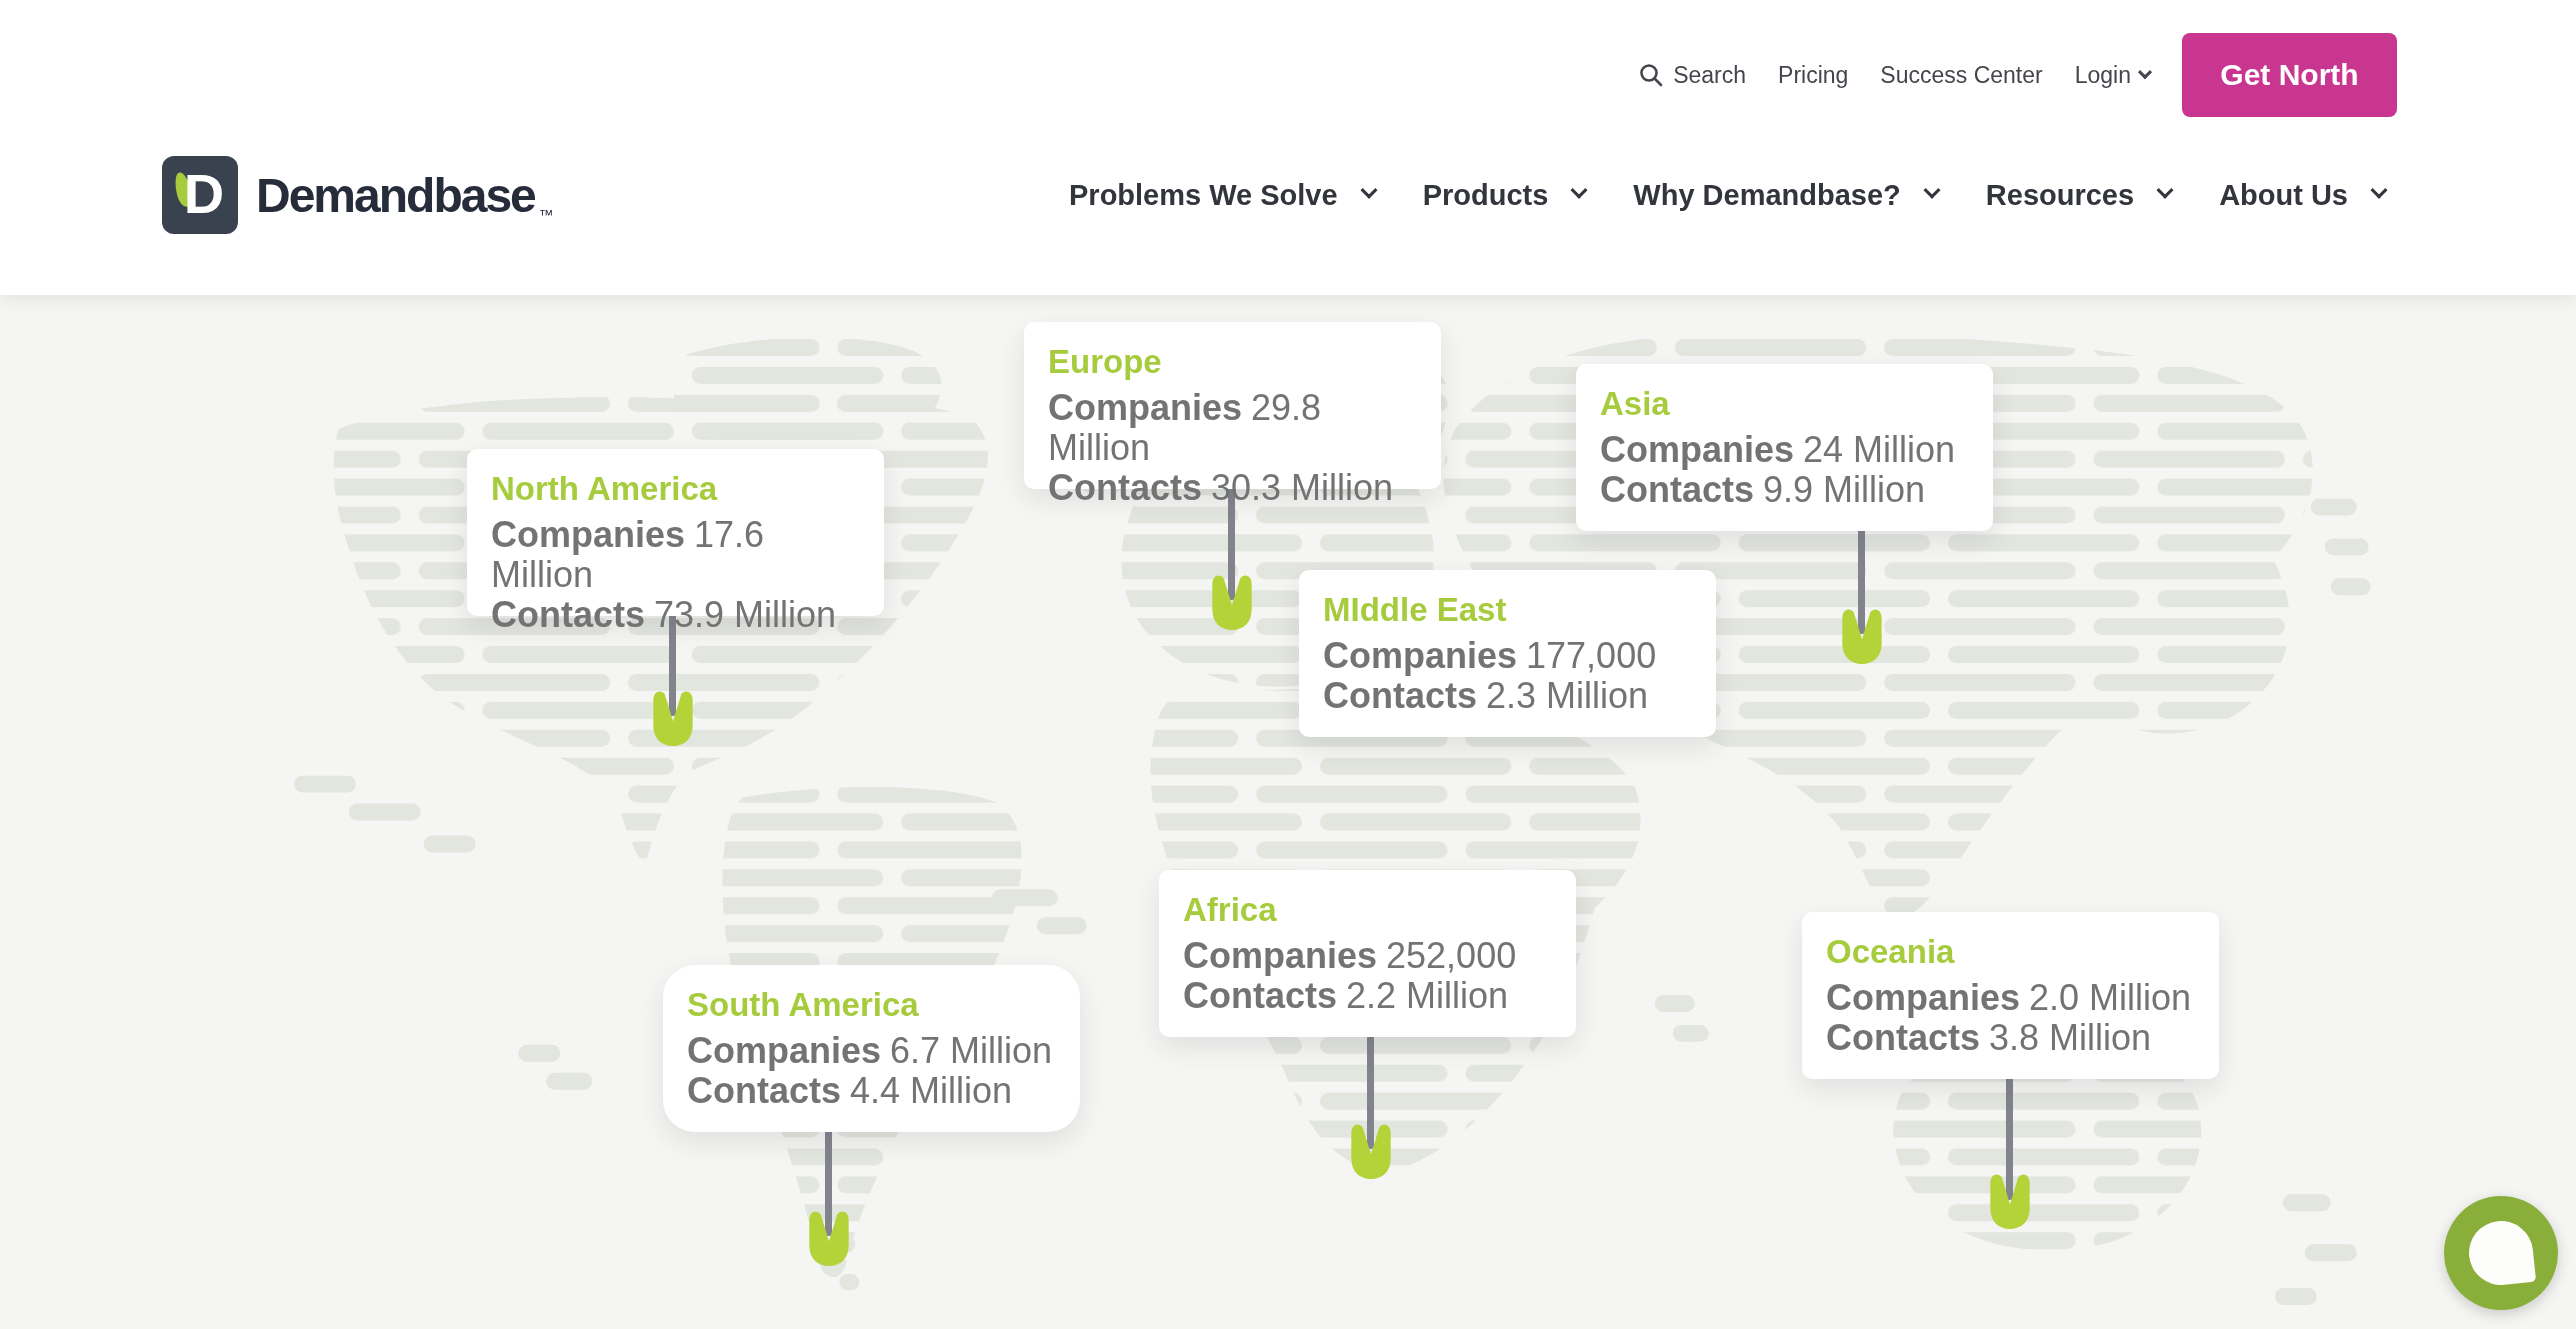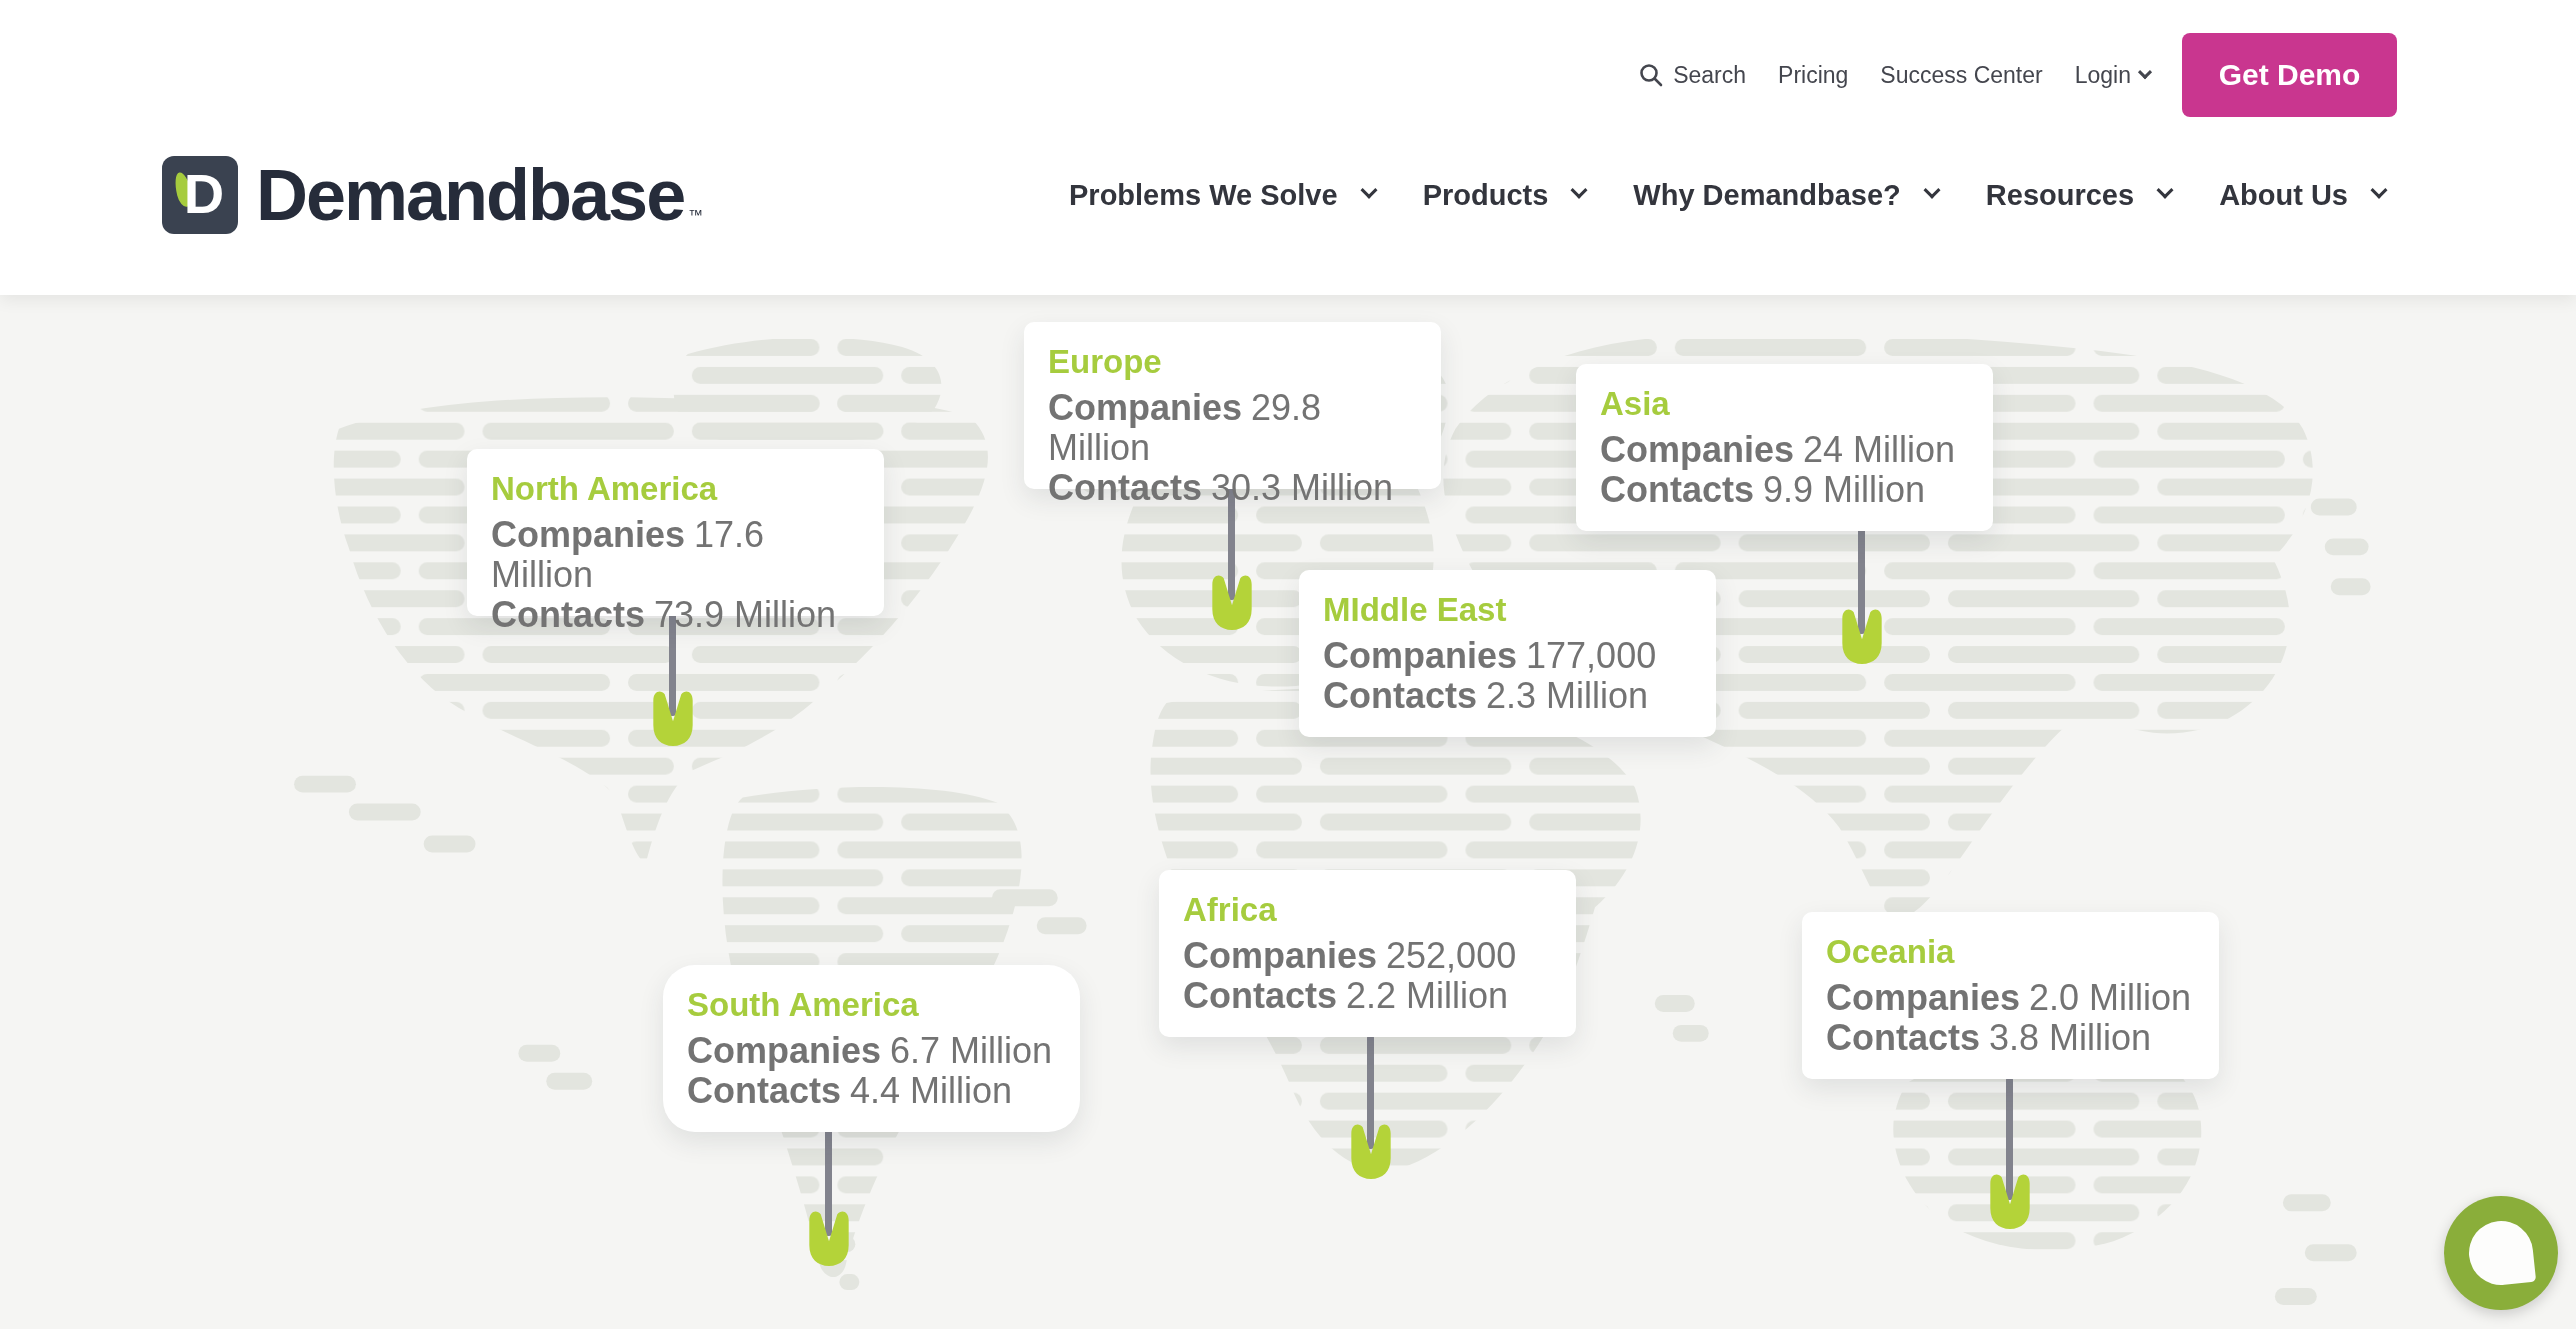--- a/index.html
+++ b/index.html
@@ -24,21 +24,21 @@
     position:absolute; left:14px; top:16px; width:15px; height:35px;
     background:#a6cc3e; border-radius:50% 50% 45% 45% / 62% 62% 38% 38%;
     transform:rotate(-14deg);
   }
   .logo-d {
     position:absolute; left:0; top:0; width:76px; height:78px;
     color:#ffffff; font-size:56px; font-weight:700; text-align:center;
     line-height:76px; padding-left:8px;
   }
   .logo-word {
-    margin-left:18px; font-size:72px; font-weight:700; color:#262c3a;
+    margin-left:18px; font-size:48px; font-weight:700; color:#262c3a;
     letter-spacing:-2px;
   }
   .logo-tm { align-self:flex-end; margin:0 0 12px 4px; font-size:15px; color:#262c3a; letter-spacing:0; }
 
   .utility {
     position:absolute; top:33px; right:179px; height:84px;
     display:flex; align-items:center; gap:32px; z-index:21;
   }
   .util-link {
     font-size:23px; color:#44464e; cursor:pointer; display:flex; align-items:center; gap:9px;
@@ -255,21 +255,21 @@
     <div class="util-link">
       <span>Pricing</span>
     </div>
     <div class="util-link">
       <span>Success Center</span>
     </div>
     <div class="util-link">
       <span>Login</span>
       <span class="chev small"></span>
     </div>
-    <button class="cta-btn">Get Demo</button>
+    <button class="cta-btn">Get North</button>
   </div>
 
   <div class="mainnav">
     <div class="nav-item">
       <span>Problems We Solve</span>
       <span class="chev"></span>
     </div>
     <div class="nav-item">
       <span>Products</span>
       <span class="chev"></span>

